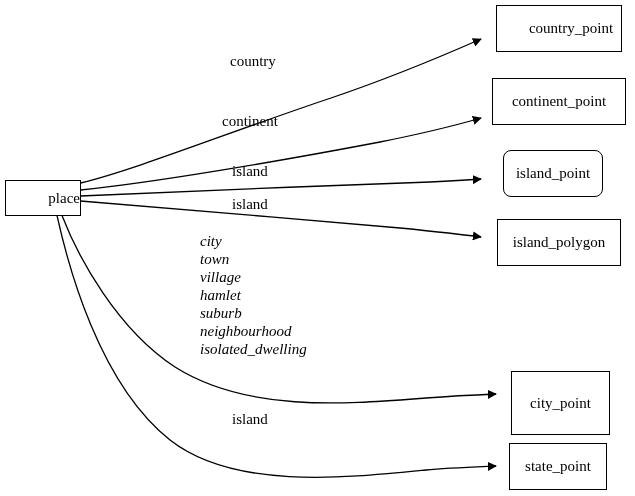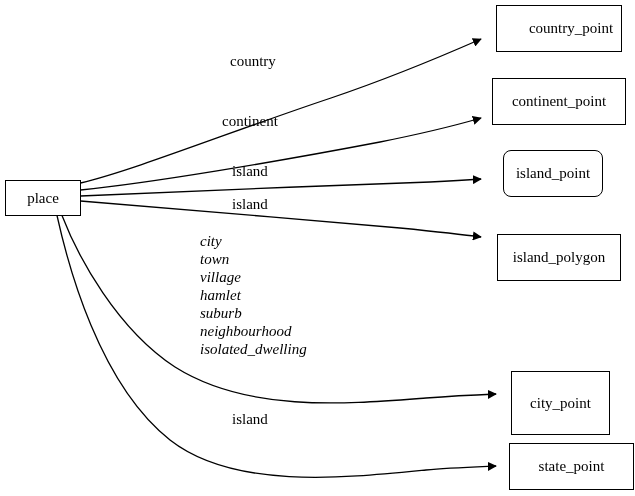--- a/index.html
+++ b/index.html
@@ -71,45 +71,45 @@
 
   <g>
     <path d="M62,215.5 C78,257 117,329 175,367 C248,413 347,404 426,398 C446,396.5 473,395 496,394" fill="none" stroke="#000000" stroke-width="1.3" marker-end="url(#arrow)"></path>
   </g>
 
   <g>
     <path d="M57,215.5 C68,265 99,384 170,440 C234,490 345,478 426,470 C446,468 473,467 496,466" fill="none" stroke="#000000" stroke-width="1.3" marker-end="url(#arrow)"></path>
   </g>
 </svg>
 
-<div class="node-box" style="left:5px; top:180px; width:76px; height:36px;">
+<div class="node-box" style="left:5px; top:180px; width:76px; height:36px;justify-content:flex-end;">
   <span>place</span>
 </div>
 
 <div class="node-box" style="left:496px; top:5px; width:126px; height:47px;padding-left:24px;">
   <span>country_point</span>
 </div>
 
 <div class="node-box" style="left:492px; top:78px; width:134px; height:47px;">
   <span>continent_point</span>
 </div>
 
 <div class="node-box" style="left:503px; top:150px; width:100px; height:47px;border-radius:8px;">
   <span>island_point</span>
 </div>
 
-<div class="node-box" style="left:497px; top:234px; width:124px; height:47px;">
+<div class="node-box" style="left:497px; top:219px; width:124px; height:47px;">
   <span>island_polygon</span>
 </div>
 
 <div class="node-box" style="left:511px; top:371px; width:99px; height:64px;">
   <span>city_point</span>
 </div>
 
-<div class="node-box" style="left:509px; top:443px; width:125px; height:47px;">
+<div class="node-box" style="left:509px; top:443px; width:98px; height:47px;">
   <span>state_point</span>
 </div>
 
 <div class="edge-label" style="left:230px; top:52px; width:120px;">country</div>
 
 <div class="edge-label" style="left:222px; top:112px; width:136px;">continent</div>
 
 <div class="edge-label" style="left:232px; top:162px; width:116px;">island</div>
 
 <div class="edge-label" style="left:232px; top:195px; width:116px;">island</div>

